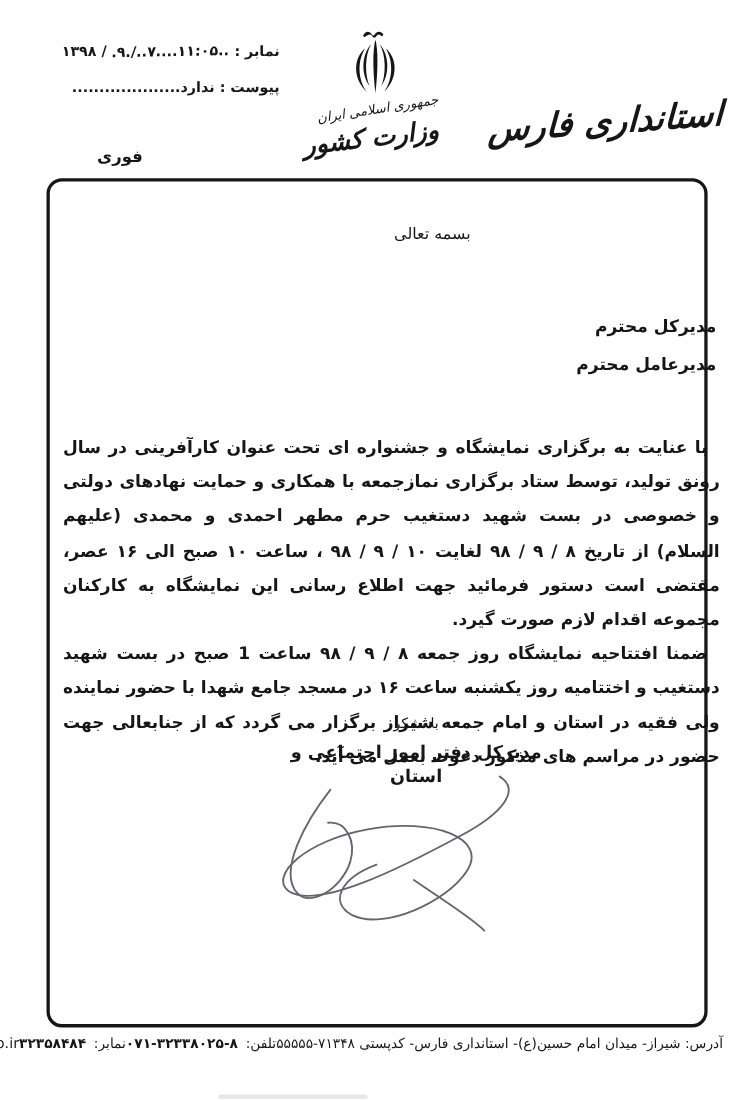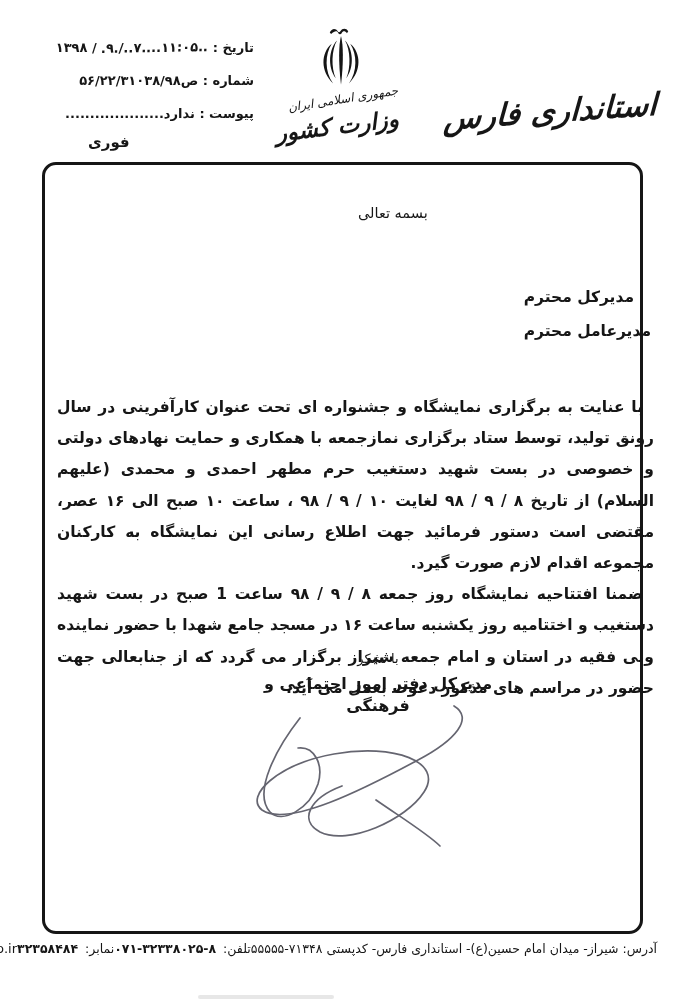--- a/index.html
+++ b/index.html
@@ -40,21 +40,21 @@
 
   
   .frame {
     position:absolute; left:42px; top:162px; width:601px; height:772px;
     border:3px solid #161616; border-radius:14px;
   }
 
   
   .besmele { position:absolute; left:358px; top:205px; font-size:14.5px; }
   .recipients {
-    position:absolute; right:34px; top:280px; text-align:left;
+    position:absolute; right:34px; top:280px; text-align:right;
     font-size:15.5px; font-weight:bold; line-height:34px;
   }
   .salutation { font-weight:normal; font-size:15px; margin-top:2px; }
   .body-text {
     position:absolute; right:31px; left:57px; top:392px;
     font-size:15.5px; font-weight:bold; line-height:31.2px;
     text-align:justify;
   }
   .body-text p { text-indent:11px; margin:0; }
 
@@ -82,27 +82,23 @@
     background:#c9c9c9; opacity:.45; border-radius:2px;
   }
 </style>
 </head>
 <body>
 
 <div class="page">
 
   <div class="hdr-left">
     <div class="hdr-row">
-      <span>تاریخ :</span>
+      <span>نمابر :</span>
       <span class="hand">.۹./..۷....۱۱:۰۵..</span>
       <span>/ ۱۳۹۸</span>
-    </div>
-    <div class="hdr-row">
-      <span>شماره :</span>
-      <span>ص۵۶/۲۲/۳۱۰۳۸/۹۸</span>
     </div>
     <div class="hdr-row">
       <span>پیوست :</span>
       <span>ندارد</span><span class="dots">....................</span>
     </div>
   </div>
   <div class="urgency">فوری</div>
 
   <div class="emblem-wrap">
     <svg width="66" height="66" viewBox="0 0 100 100" aria-hidden="true">
@@ -131,21 +127,21 @@
 
   <div class="body-text">
     <p>با عنایت به برگزاری نمایشگاه و جشنواره ای تحت عنوان کارآفرینی در سال رونق تولید، توسط ستاد برگزاری نمازجمعه با همکاری و حمایت نهادهای دولتی و خصوصی در بست شهید دستغیب حرم مطهر احمدی و محمدی (علیهم السلام) از تاریخ ۸ / ۹ / ۹۸ لغایت ۱۰ / ۹ / ۹۸ ، ساعت ۱۰ صبح الی ۱۶ عصر، مقتضی است دستور فرمائید جهت اطلاع رسانی این نمایشگاه به کارکنان مجموعه اقدام لازم صورت گیرد.</p>
     <p>ضمنا افتتاحیه نمایشگاه روز جمعه ۸ / ۹ / ۹۸ ساعت 1 صبح در بست شهید دستغیب و اختتامیه روز یکشنبه ساعت ۱۶ در مسجد جامع شهدا با حضور نماینده ولی فقیه در استان و امام جمعه شیراز برگزار می گردد که از جنابعالی جهت حضور در مراسم های مذکور دعوت بعمل می آید.</p>
   </div>
 
   <div class="sig-block">
     <div class="sig-thanks">با تشکر</div>
     <div class="sig-title">
       <div>مدیرکل دفتر امور اجتماعی و</div>
-      <div>فرهنگی</div>
+      <div>استان</div>
     </div>
   </div>
 
   <svg class="sig-svg" width="250" height="165" viewBox="0 0 250 165" fill="none">
     <g stroke="#4b4b58" stroke-width="1.7" stroke-linecap="round" opacity="0.85">
       <path d="M228,18 C248,30 230,52 192,72 C140,100 62,140 36,122 C18,108 52,76 108,66 C168,55 218,74 198,104 C180,132 122,158 94,144 C72,132 84,110 116,98"></path>
       <path d="M74,30 C52,58 26,104 44,124 C56,137 84,120 92,96 C98,76 88,58 72,60"></path>
       <path d="M150,112 C176,130 202,146 214,158"></path>
     </g>
   </svg>

